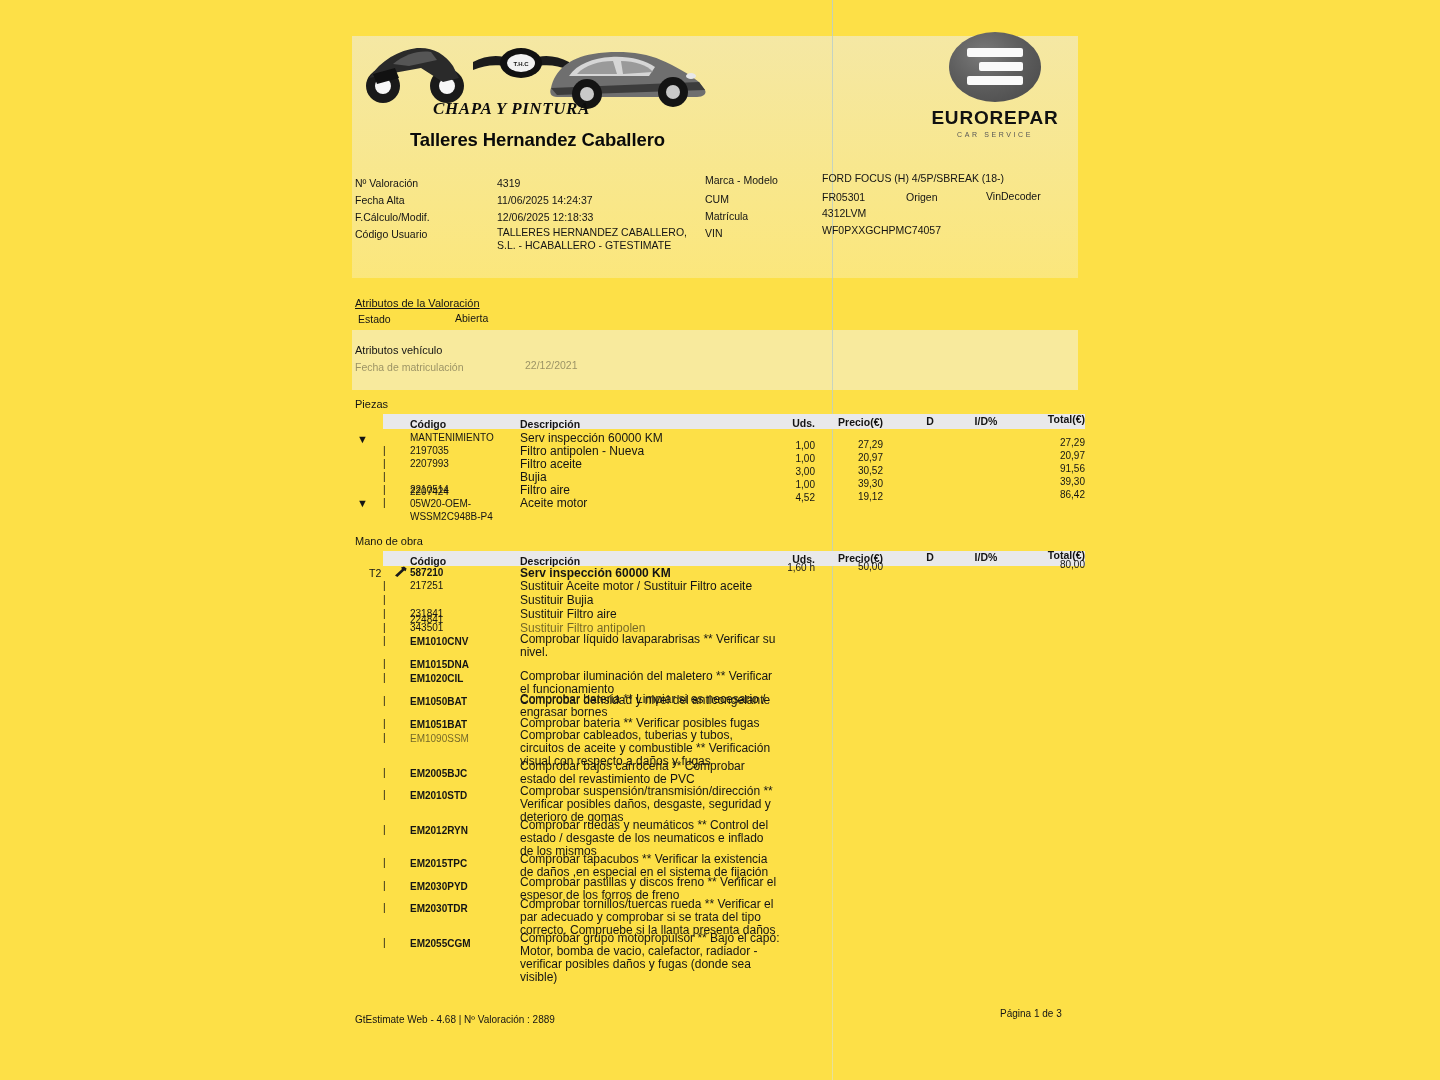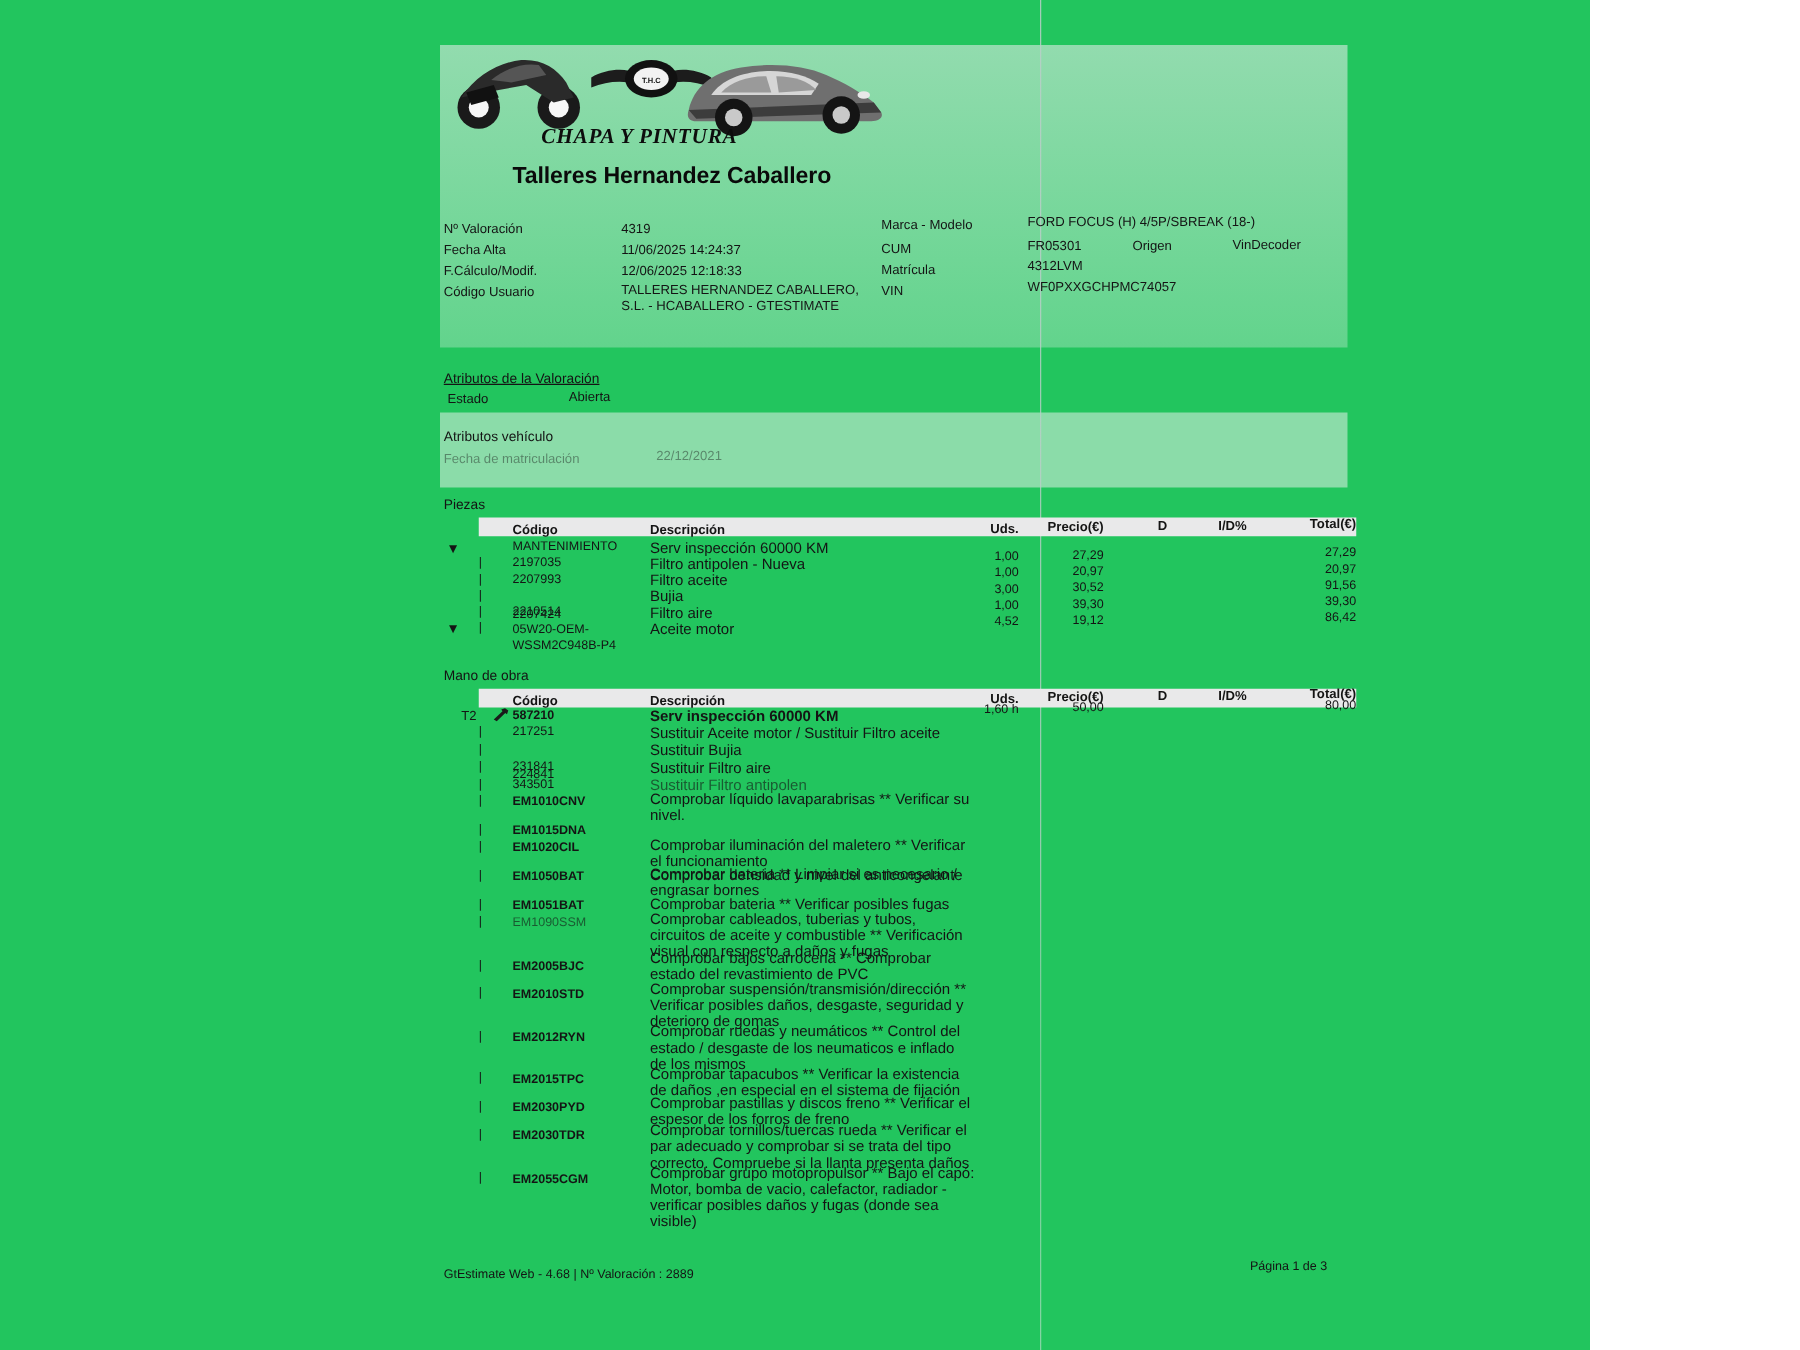--- a/index.html
+++ b/index.html
@@ -13,22 +13,22 @@
     position: relative;
     font-family: "Liberation Sans", sans-serif;
     color: #141414;
     overflow: hidden;
   }
 
   
   #scan-sheet {
     position: absolute;
     left: 0; top: 0;
-    width: 1272px; height: 1080px;
-    background: #22c55e;
+    width: 1440px; height: 1080px;
+    background: #fde047;
   }
   
   .scan-tint {
     position: absolute;
     left: 352px; top: 36px;
     width: 726px; height: 242px;
     background: linear-gradient(180deg, rgba(238,238,240,.55), rgba(246,246,247,.30));
     pointer-events: none;
   }
   .scan-tint2 {
@@ -180,20 +180,29 @@
           <ellipse cx="318" cy="58" rx="15" ry="15" fill="#141414"></ellipse>
           <ellipse cx="318" cy="58" rx="7" ry="7" fill="#c9c9c9"></ellipse>
           <ellipse cx="336" cy="42" rx="5" ry="3" fill="#e8e8e8"></ellipse>
         </g>
       </svg>
 
       <div class="chapa-text">CHAPA Y PINTURA</div>
       <div class="shop-name">Talleres Hernandez Caballero</div>
     </div>
 
+    <div id="eurorepar">
+      <div class="er-oval">
+        <div class="er-bar er-b1"></div>
+        <div class="er-bar er-b2"></div>
+        <div class="er-bar er-b3"></div>
+      </div>
+      <div class="er-word">EUROREPAR</div>
+      <div class="er-sub">CAR SERVICE</div>
+    </div>
 
     <div>
 
       <div class="t kv-label" style="left:0px;  top:177px;">Nº Valoración</div>
       <div class="t kv-value" style="left:142px;top:177px;">4319</div>
 
       <div class="t kv-label" style="left:0px;  top:194px;">Fecha Alta</div>
       <div class="t kv-value" style="left:142px;top:194px;">11/06/2025 14:24:37</div>
 
       <div class="t kv-label" style="left:0px;  top:211px;">F.Cálculo/Modif.</div>

